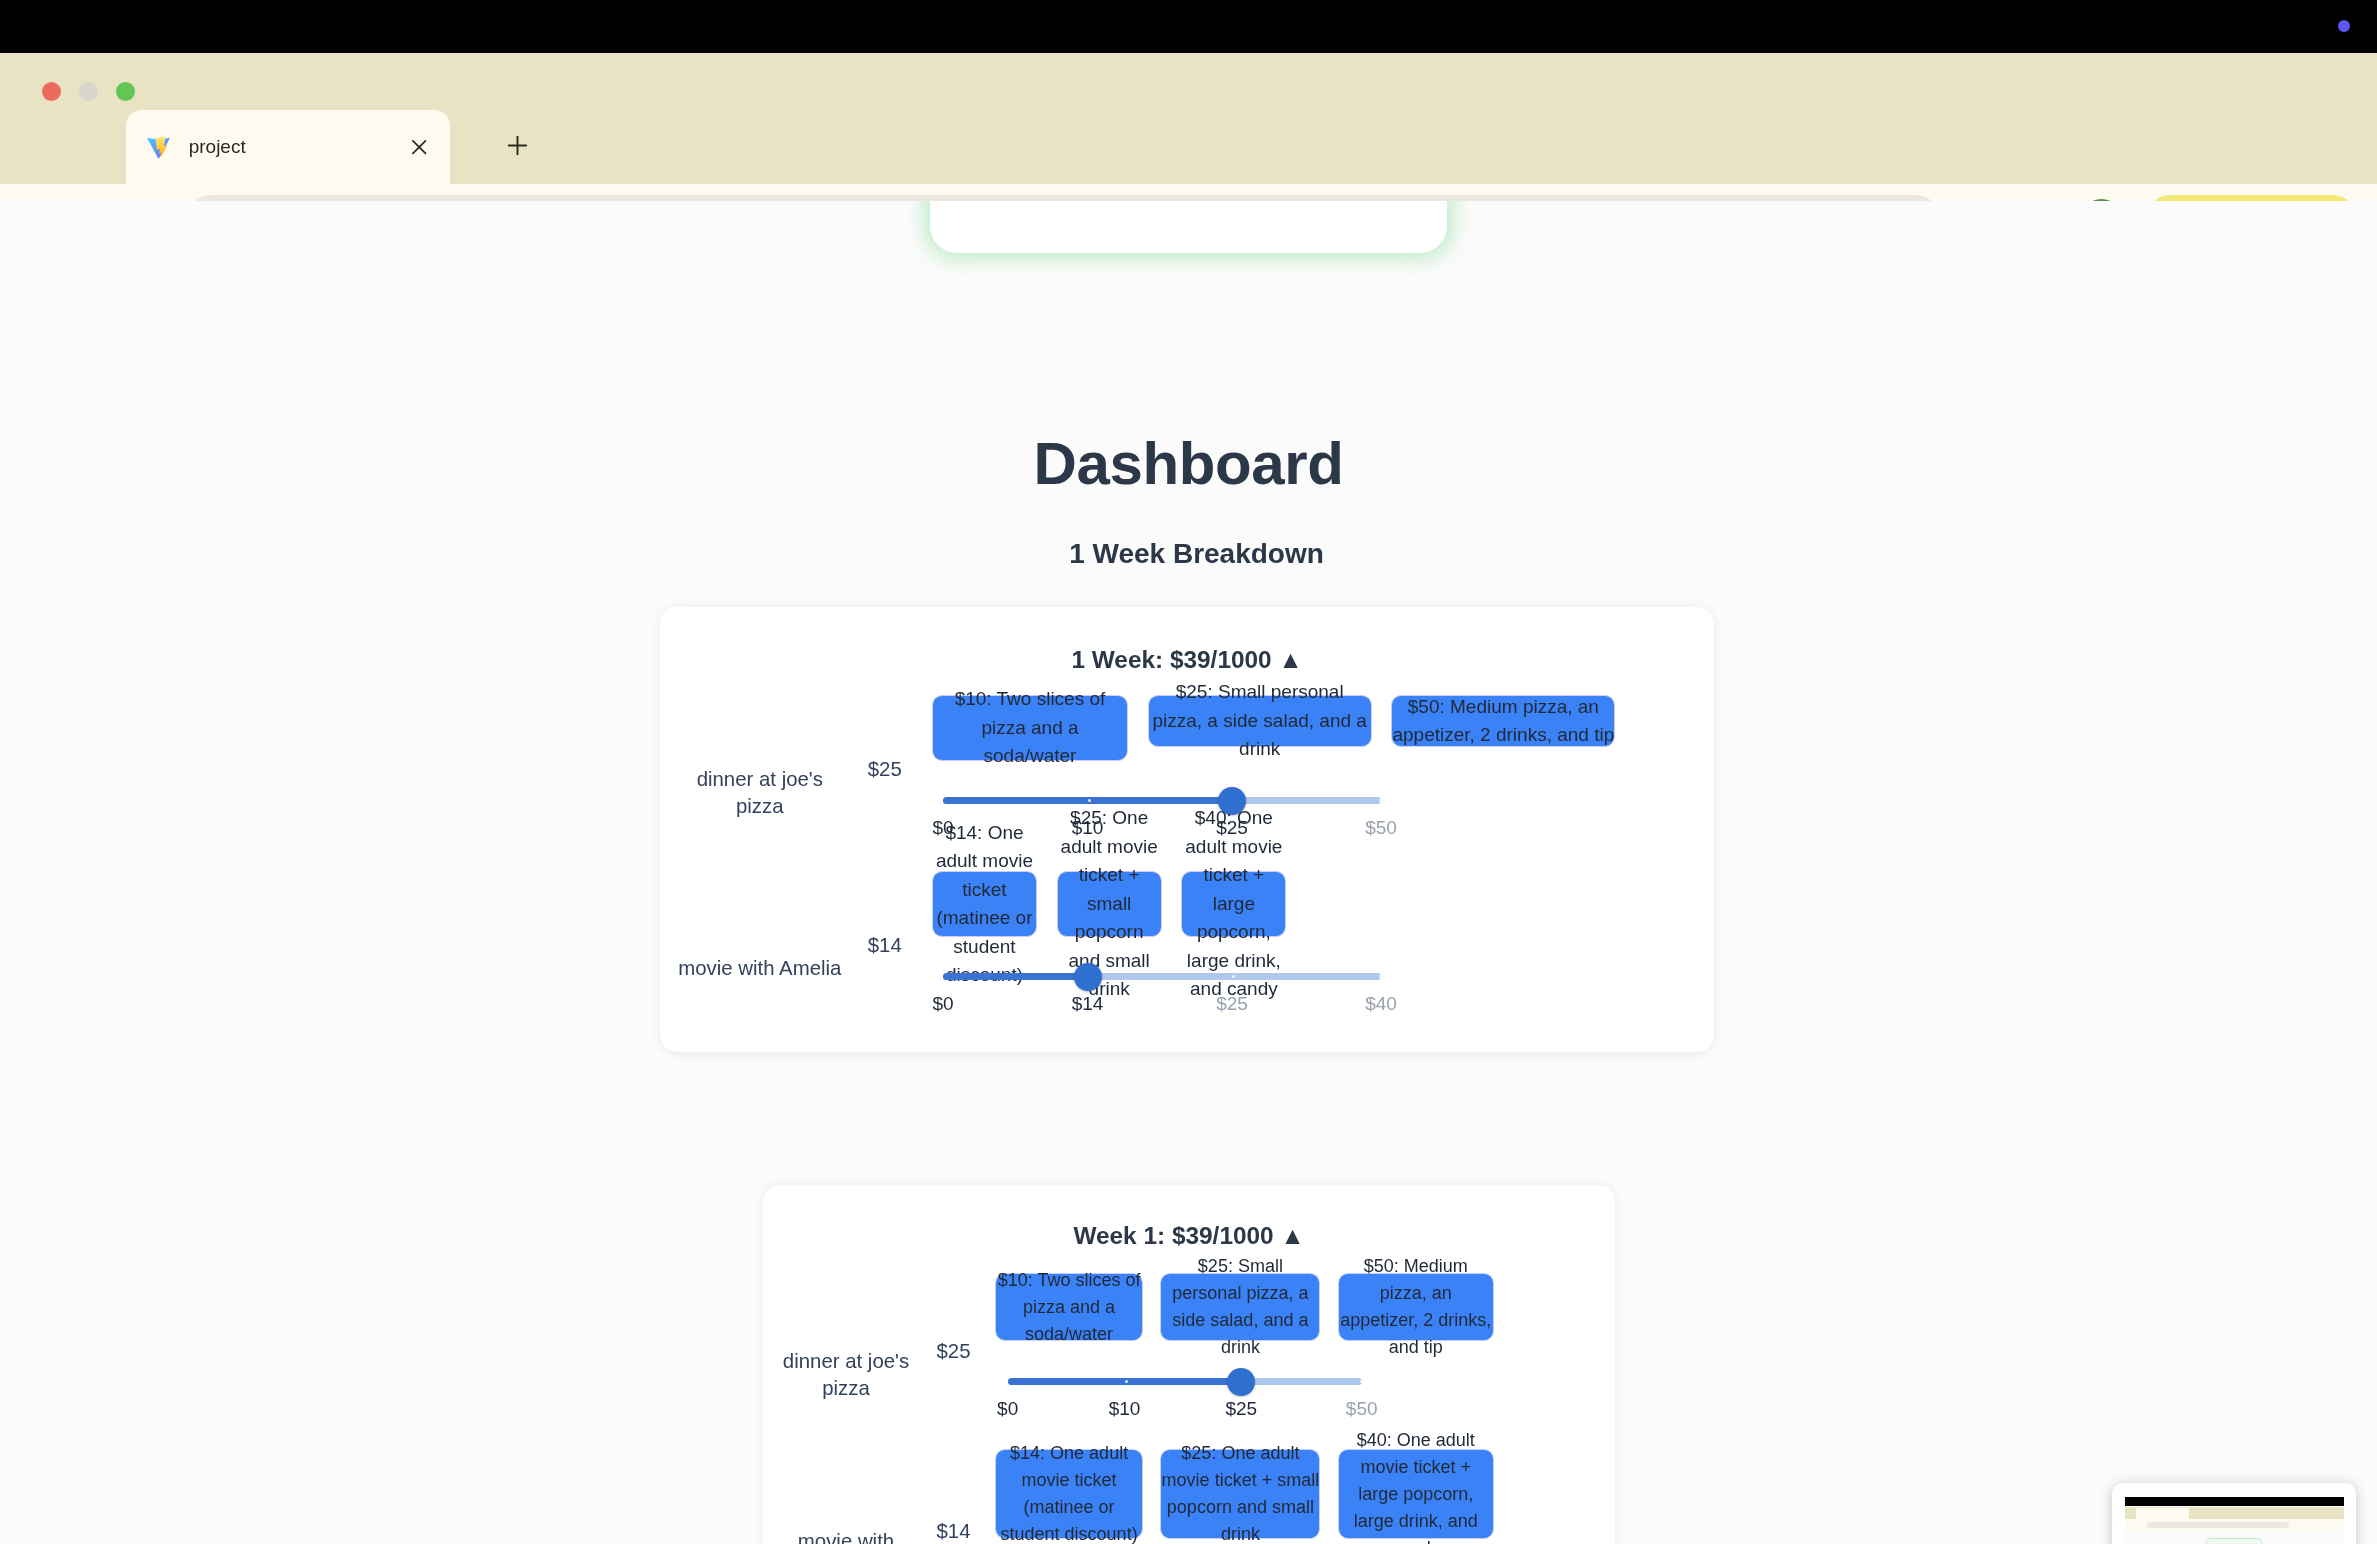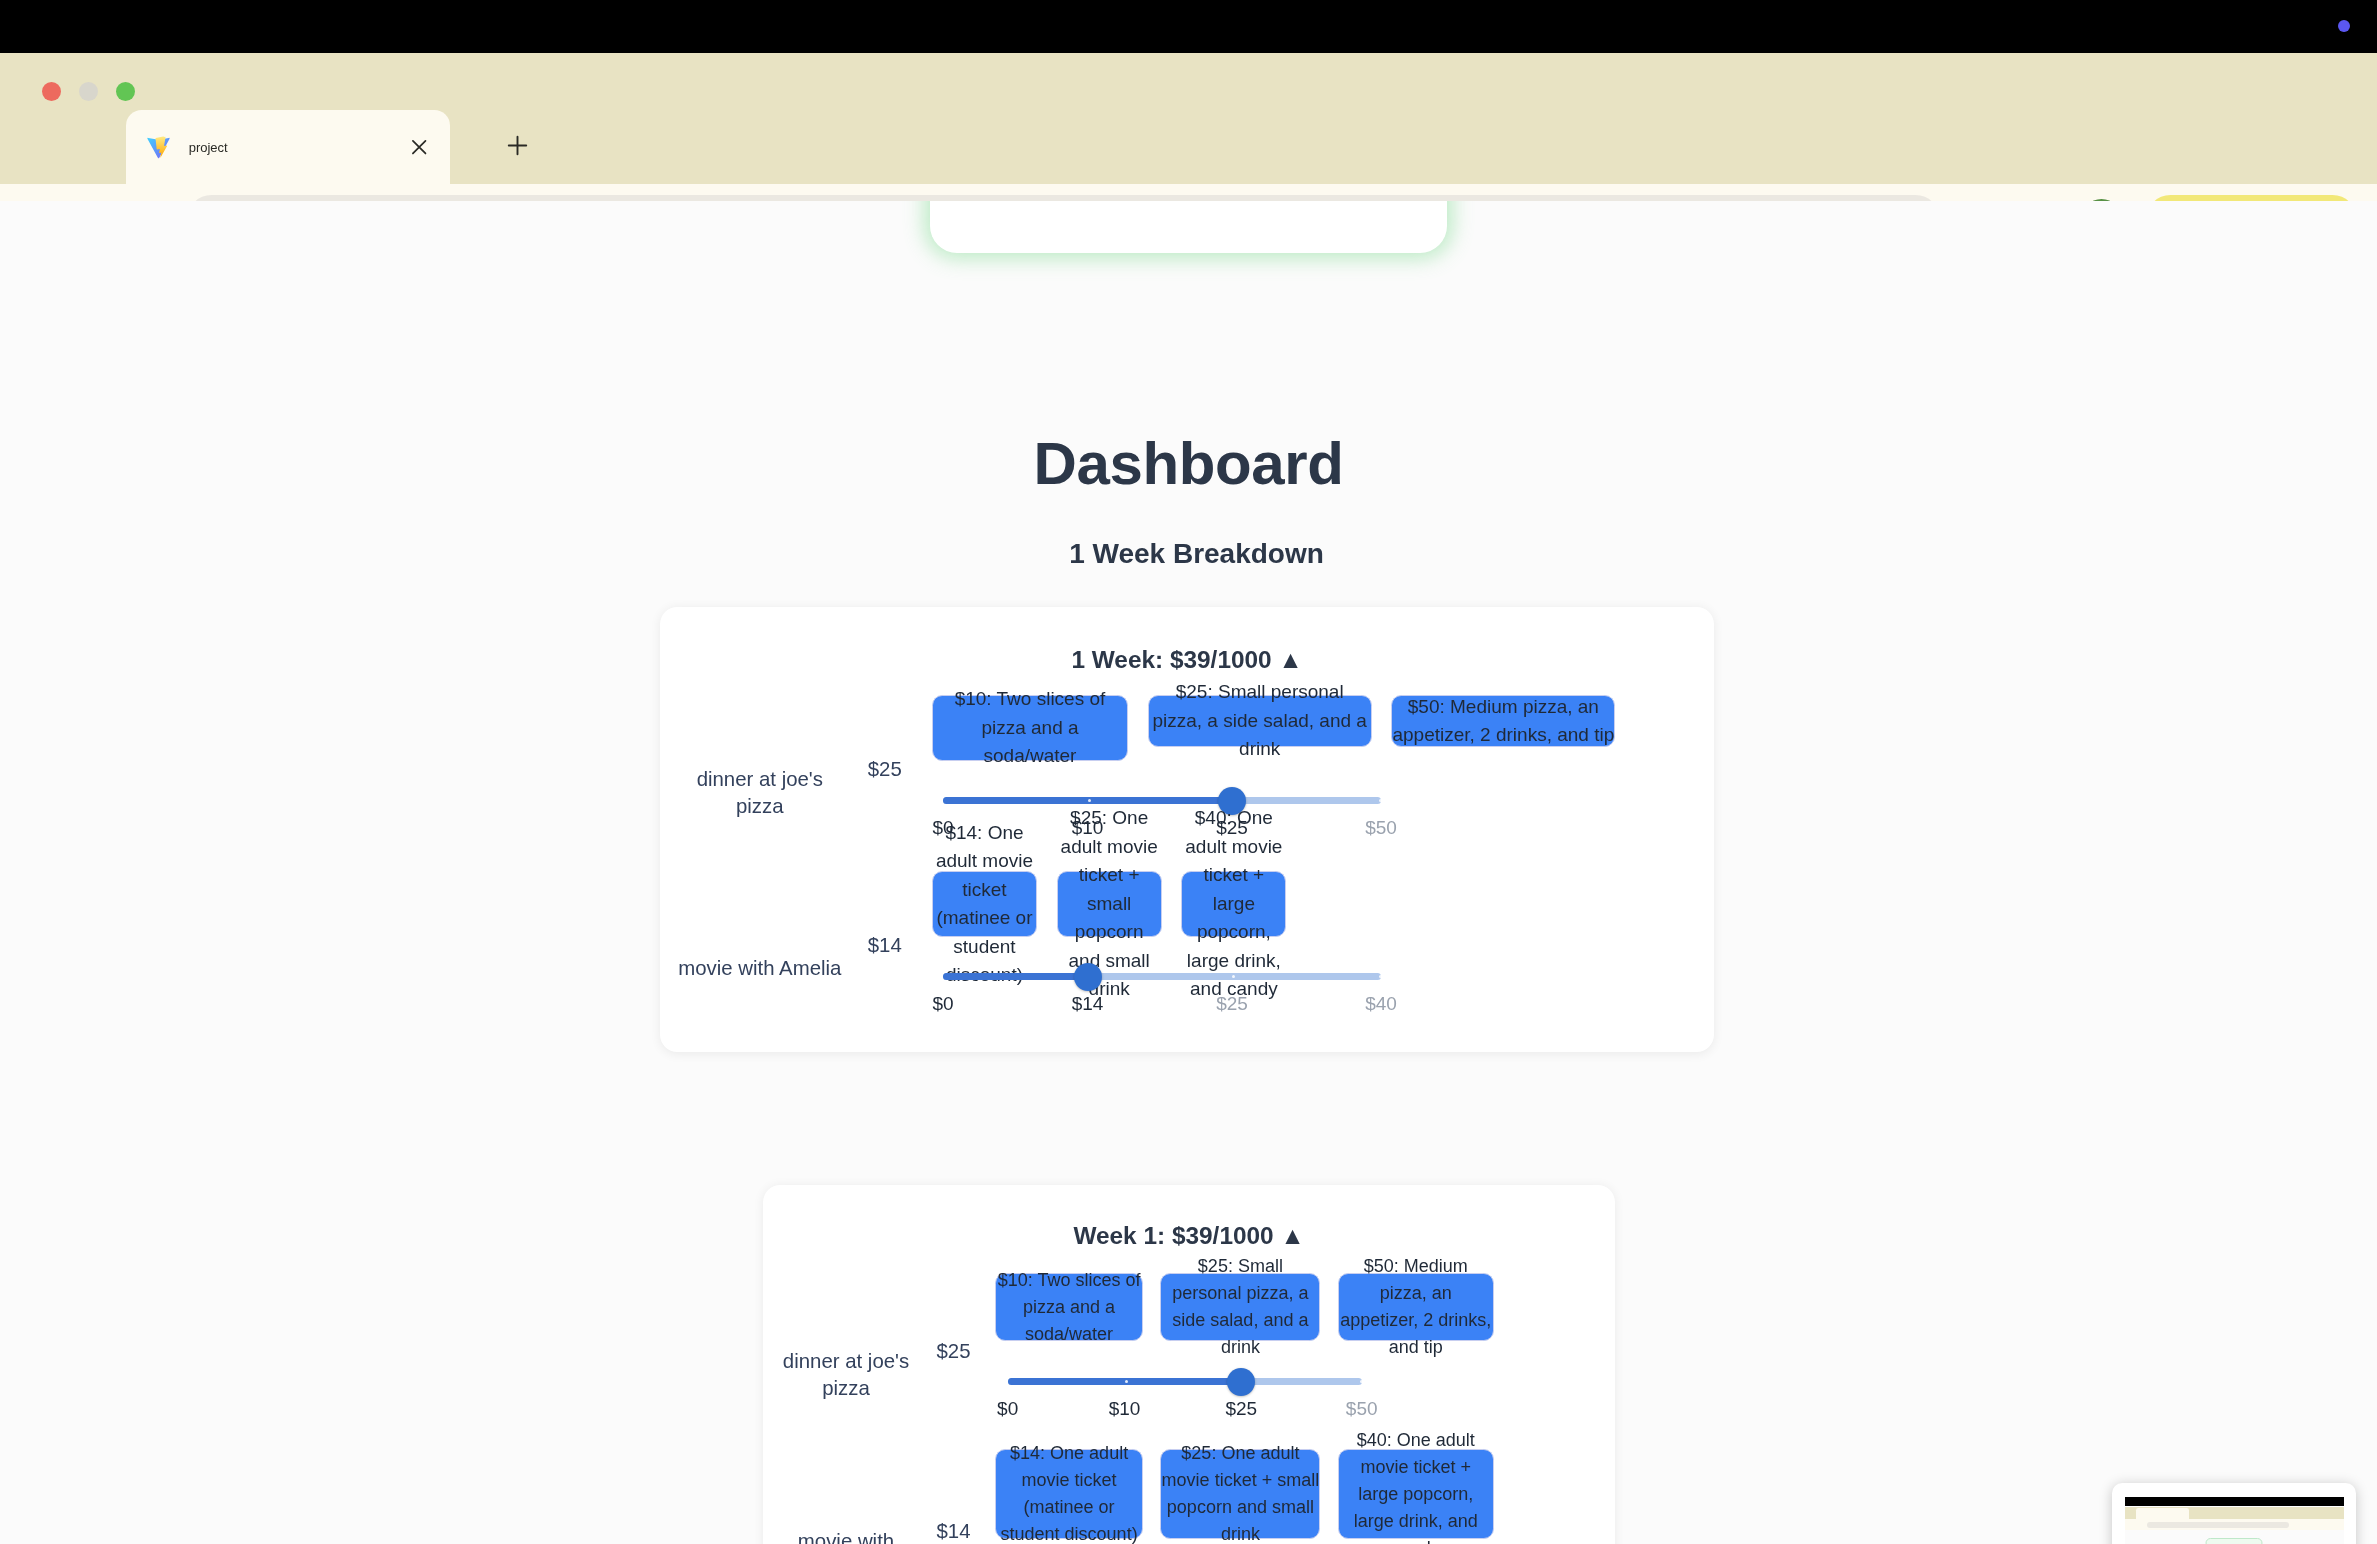--- a/index.html
+++ b/index.html
@@ -45,21 +45,21 @@
     position: absolute; left: 126px; top: 57px;
     width: 324px; height: 74px;
     background: #fdfaf0;
     border-radius: 15.7px 15.7px 0 0;
     display: flex; align-items: center;
     padding: 0 15.7px 0 20.4px;
   }
   .tab-fav { width: 25px; height: 25px; flex: 0 0 25px; margin-right: 17.3px; }
   .tab-title {
     flex: 1 1 auto;
-    font-size: 13px; color: #2a2a25;
+    font-size: 19px; color: #2a2a25;
     white-space: nowrap; overflow: hidden; text-overflow: ellipsis;
   }
   .tab-close {
     width: 30px; height: 30px; flex: 0 0 30px;
     display: flex; align-items: center; justify-content: center;
     color: #2a2a25;
   }
   .newtab {
     position: absolute; left: 494px; top: 69px;
     width: 46px; height: 46px;

